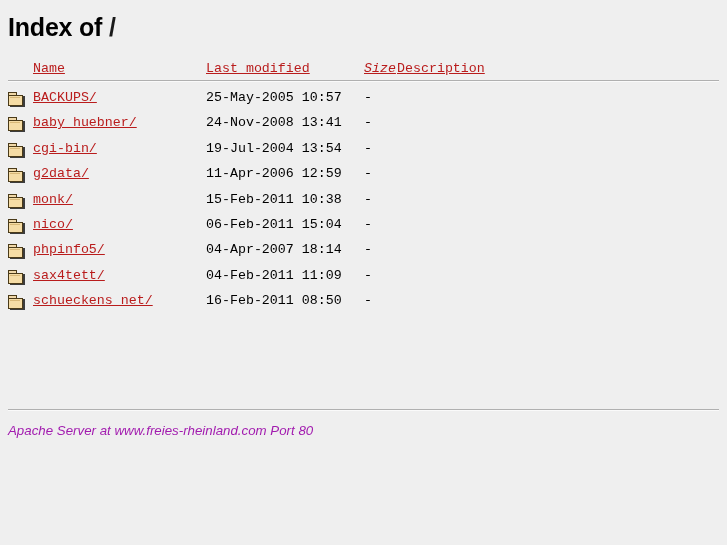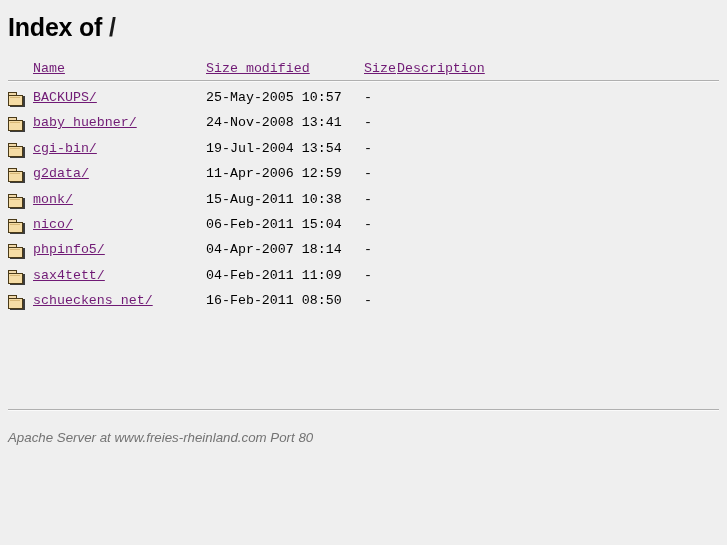--- a/index.html
+++ b/index.html
@@ -56,31 +56,31 @@
     vertical-align: top;
     white-space: nowrap;
   }
   
   tr.header-row th {
     padding-bottom: 5px;
   }
   .col-icon { width: 25px; }
   .col-name { width: 173px; }
   .col-date { width: 158px; }
-  .col-size { width: 33px; }
+  .col-size { width: 33px; font-style: italic; }
   .col-desc { width: auto; }
 
   th.col-date, td.col-date { padding-left: 1px; }
   th.col-size { padding-left: 8px; }
   td.col-size { padding-left: 8px; text-align: right; }
   th.col-desc { padding-left: 16px; }
   td.col-desc { padding-left: 16px; }
 
   a.idx-link {
-    color: #701a75;
+    color: #b91c1c;
     text-decoration: underline;
   }
 
   tr.rule-row td {
     padding: 0;
   }
   hr.sep {
     border: none;
     border-top: 1px solid #b0b0b0;
     border-bottom: 1px solid #fafafa;
@@ -156,26 +156,26 @@
 
   .footer-wrap {
     position: absolute;
     left: 8px;
     top: 409px;
     width: 711px;
   }
   address.server-sig {
     display: block;
     margin: 0;
-    padding-top: 19px;
+    padding-top: 12px;
     font-family: "Liberation Sans", sans-serif;
     font-style: italic;
     font-size: 13.3px;
     line-height: 16px;
-    color: #737373;
+    color: #a21caf;
   }
 </style>
 </head>
 <body>
 
 <div class="page">
 
   <h1 class="page-title"><span>Index of</span>
     <span class="slash">/</span>
   </h1>
@@ -186,21 +186,21 @@
         <col class="col-icon">
         <col class="col-name">
         <col class="col-date">
         <col class="col-size">
         <col class="col-desc">
       </colgroup>
       <thead>
         <tr class="header-row">
           <th class="col-icon"></th>
           <th class="col-name"><a class="idx-link" href="#">Name</a></th>
-          <th class="col-date"><a class="idx-link" href="#">Size modified</a></th>
+          <th class="col-date"><a class="idx-link" href="#">Last modified</a></th>
           <th class="col-size"><a class="idx-link" href="#">Size</a></th>
           <th class="col-desc"><a class="idx-link" href="#">Description</a></th>
         </tr>
         <tr class="rule-row">
           <td colspan="5">
             <hr class="sep hr-top">
           </td>
         </tr>
       </thead>
       <tbody id="rows-body">
@@ -228,21 +228,21 @@
           <tr class="file-row">
             <td class="col-icon"><span class="folder-icon"><span class="shadow-r"></span><span class="shadow"></span><span class="tab"></span><span class="body"></span><span class="line1"></span></span></td>
             <td class="col-name name-cell"><a class="idx-link" href="#">g2data/</a></td>
             <td class="col-date">11-Apr-2006 12:59</td>
             <td class="col-size">-</td>
             <td class="col-desc"></td>
           </tr>
           <tr class="file-row">
             <td class="col-icon"><span class="folder-icon"><span class="shadow-r"></span><span class="shadow"></span><span class="tab"></span><span class="body"></span><span class="line1"></span></span></td>
             <td class="col-name name-cell"><a class="idx-link" href="#">monk/</a></td>
-            <td class="col-date">15-Aug-2011 10:38</td>
+            <td class="col-date">15-Feb-2011 10:38</td>
             <td class="col-size">-</td>
             <td class="col-desc"></td>
           </tr>
           <tr class="file-row">
             <td class="col-icon"><span class="folder-icon"><span class="shadow-r"></span><span class="shadow"></span><span class="tab"></span><span class="body"></span><span class="line1"></span></span></td>
             <td class="col-name name-cell"><a class="idx-link" href="#">nico/</a></td>
             <td class="col-date">06-Feb-2011 15:04</td>
             <td class="col-size">-</td>
             <td class="col-desc"></td>
           </tr>

